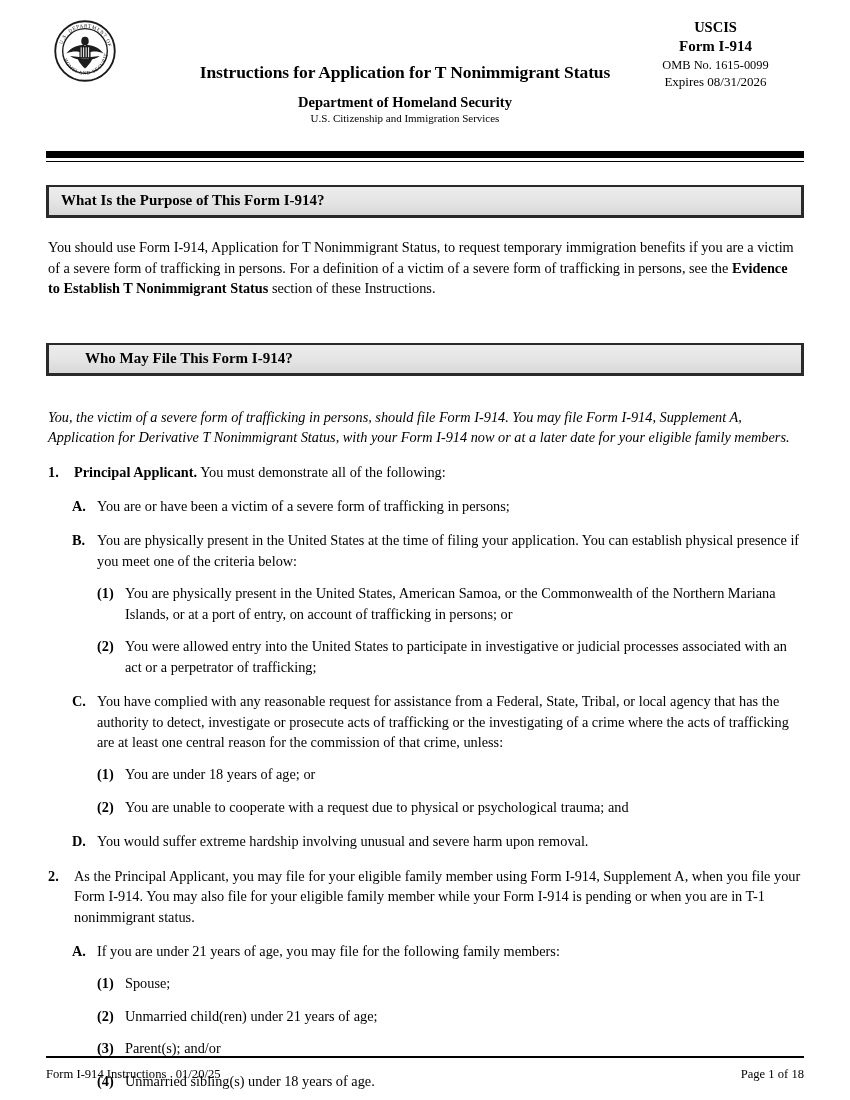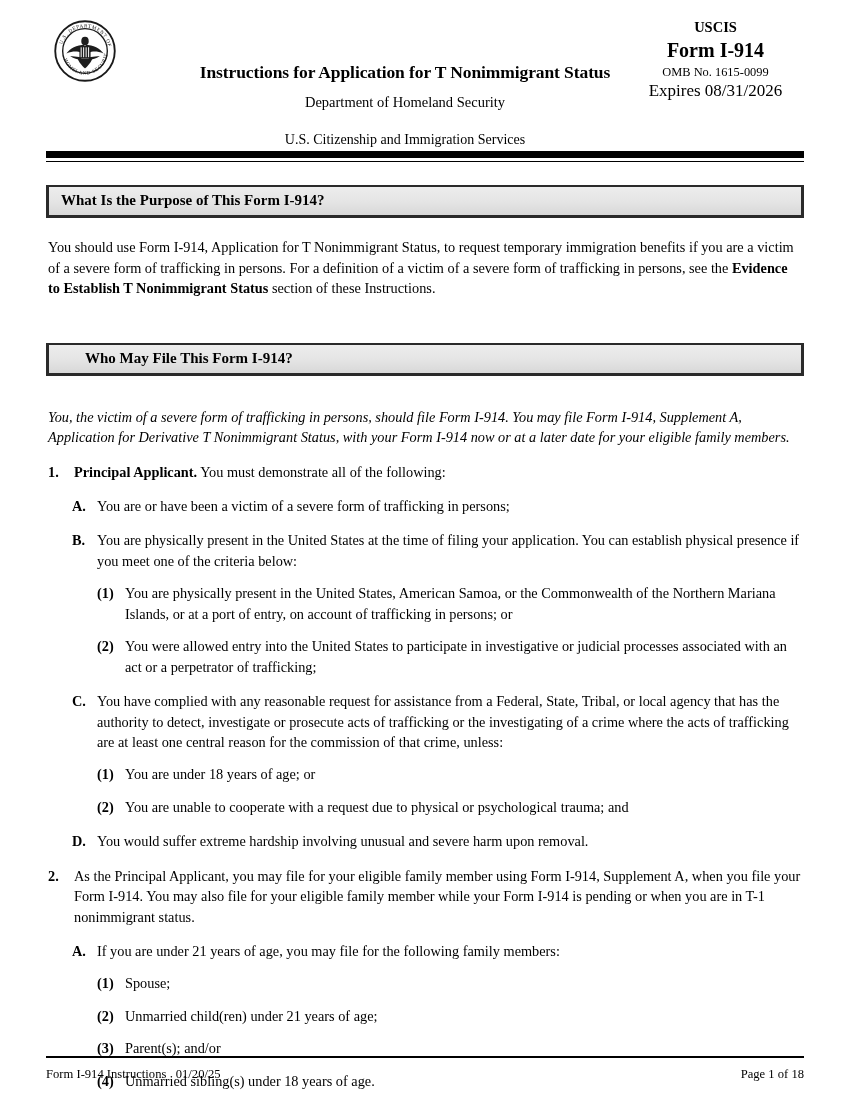--- a/index.html
+++ b/index.html
@@ -44,42 +44,42 @@
   }
   .doc-title {
     font-size: 17.5px;
     font-weight: bold;
     letter-spacing: -0.1px;
     line-height: 1.15;
     margin: 12px;
   }
   .dept-line {
     font-size: 14.5px;
-    font-weight: normal;
+    font-weight: bold;
     margin-top: 5px;
     line-height: 1.2;
   }
   .agency-line {
-    font-size: 14px;
+    font-size: 11px;
     font-weight: normal;
-    margin-top: 20px;
+    margin-top: 0;
     line-height: 1.2;
   }
   .header-right {
     position: absolute;
     right: 8px;
     top: 18px;
     width: 165px;
     text-align: center;
     line-height: 1.32;
   }
   .hr-uscis { font-size: 14.5px; font-weight: bold; }
-  .hr-form  { font-size: 20px; font-weight: bold; }
+  .hr-form  { font-size: 15px; font-weight: bold; }
   .hr-omb   { font-size: 12.4px; font-weight: normal; }
-  .hr-exp   { font-size: 17px; font-weight: normal; }
+  .hr-exp   { font-size: 13px; font-weight: normal; }
 
   .rule-wrap {
     margin-top: 9px;
     padding: 0 2px;
   }
   .rule-thick {
     height: 7px;
     background: #000000;
   }
   .rule-thin {

